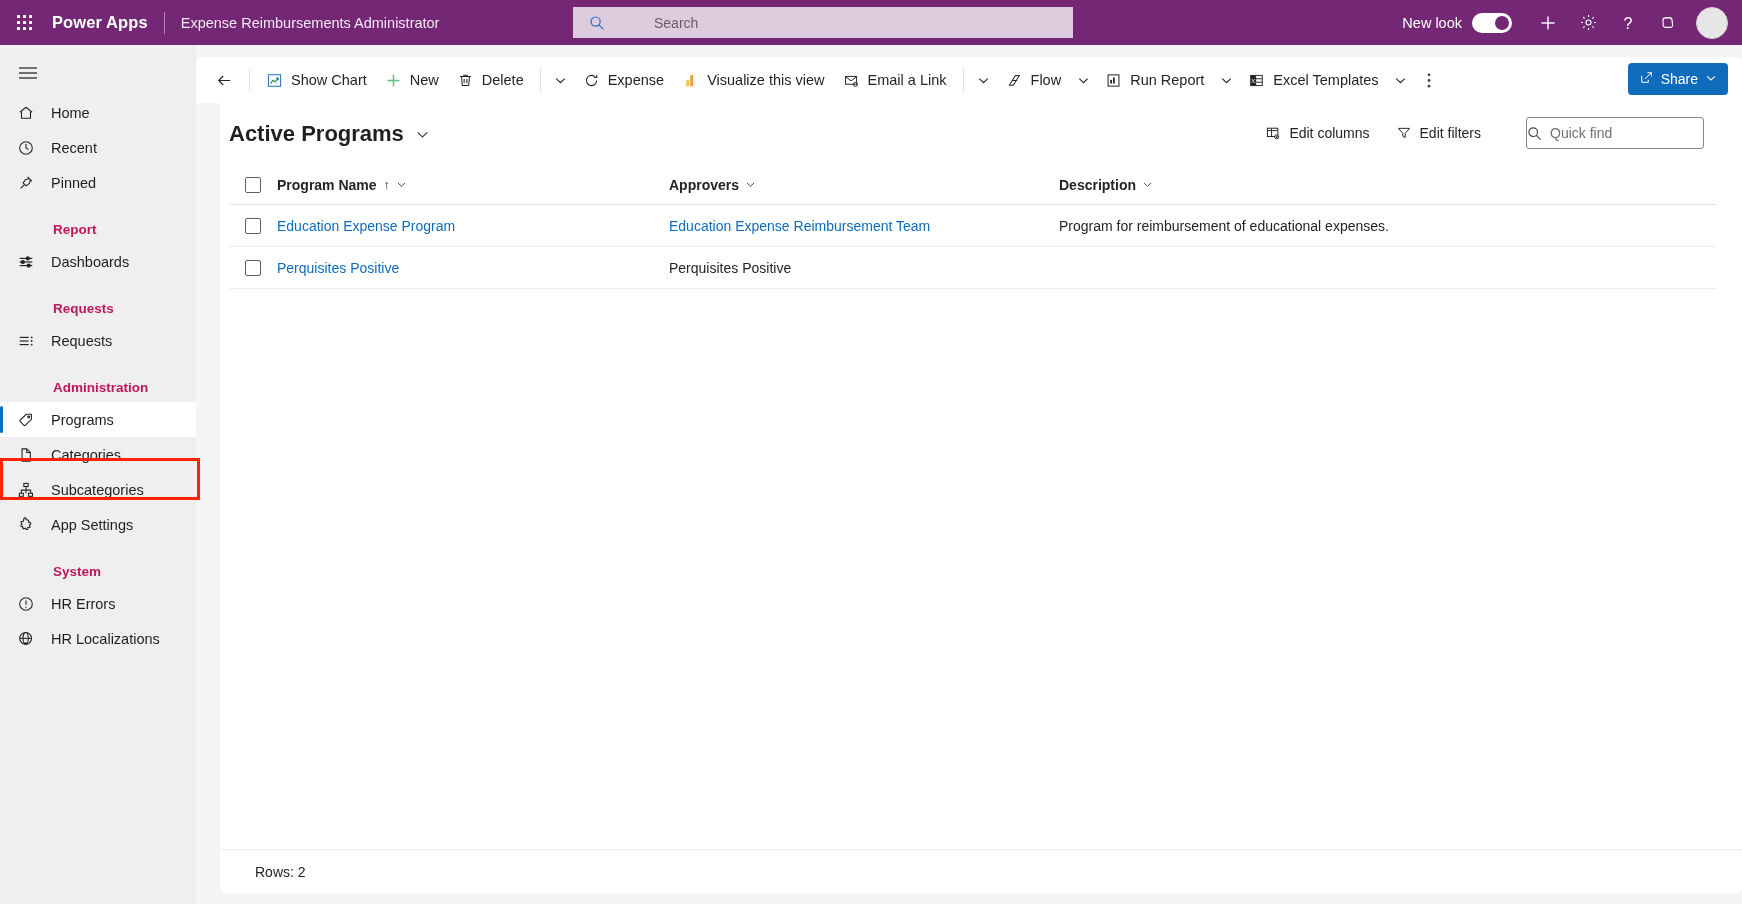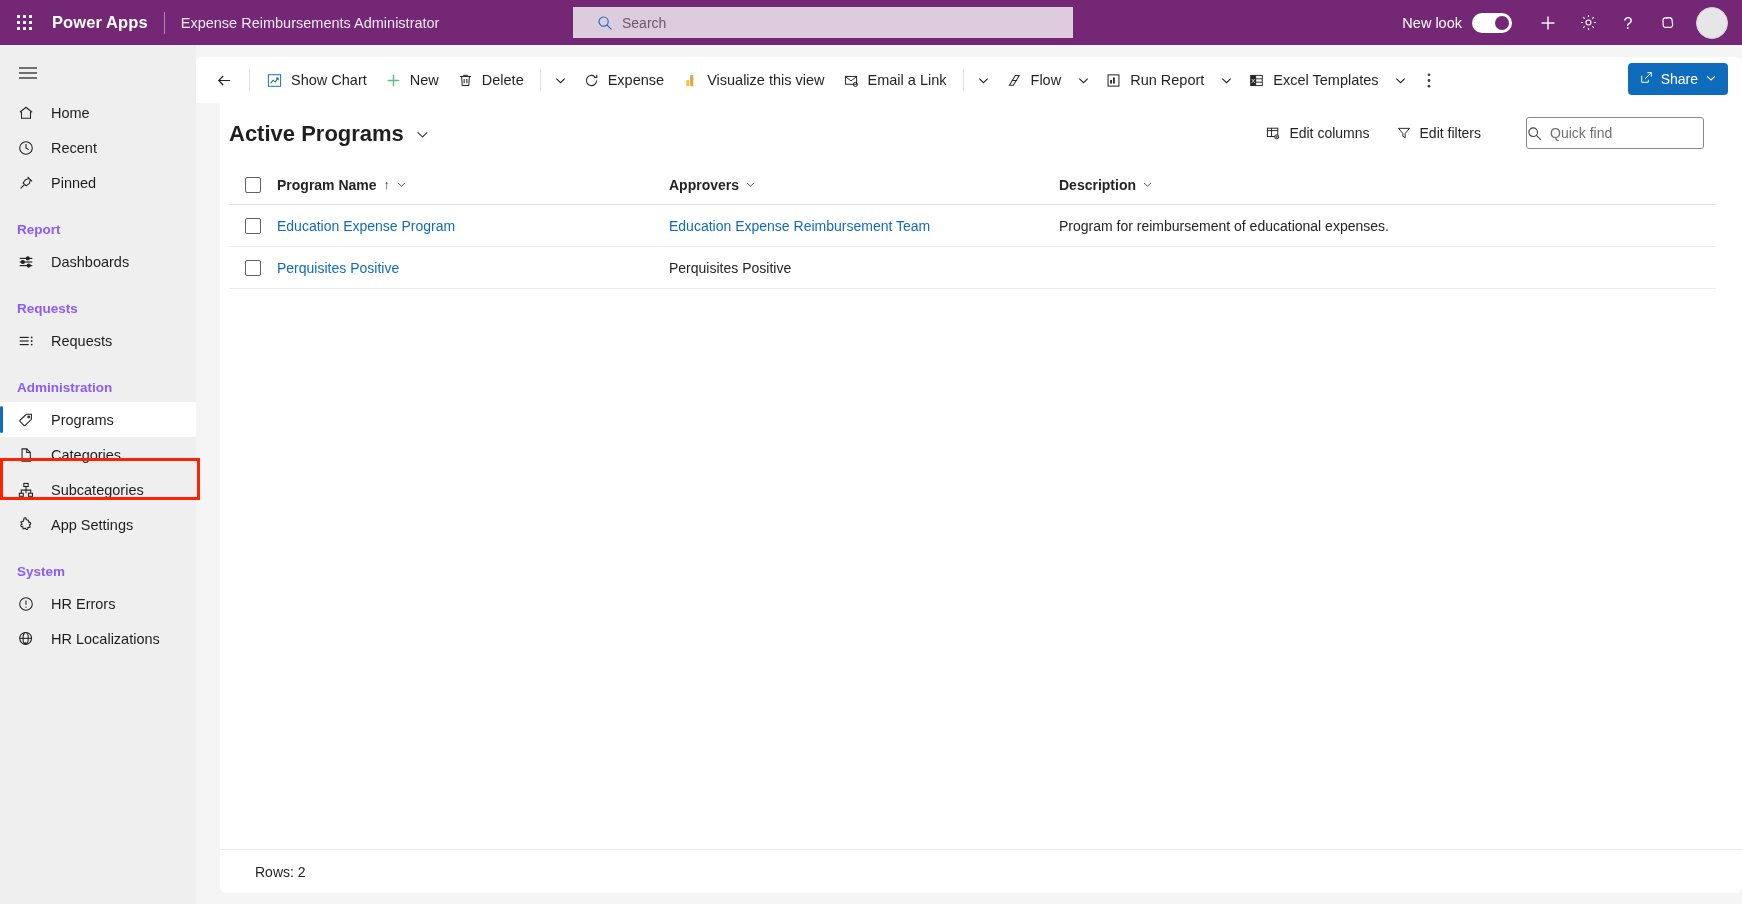--- a/index.html
+++ b/index.html
@@ -38,22 +38,23 @@
     width: 1px; height: 22px; background: rgba(255,255,255,.45);
     margin: 0 16px;
   }
   .app-name { font-size: 14.5px; color: #f3e8f3; white-space: nowrap; }
 
   .search-wrap {
     position: absolute; left: 573px; top: 7px;
     width: 500px; height: 31px;
     background: #ddccdd;
     display: flex; align-items: center;
-    padding: 0 24px;
+    padding: 0 16px;
     cursor: text;
+    gap: 40px;
   }
   .search-wrap .s-icon { margin-right: 9px; display:flex; }
   .search-input {
     border: 0; background: transparent; outline: none;
     font-family: "Liberation Sans", sans-serif;
     font-size: 14px; color: #4a3d4a; width: 100%;
   }
   .search-input::placeholder { color: #6b5a6b; opacity: 1; }
 
   .hdr-right {
@@ -109,22 +110,22 @@
   }
   .nav-item .ni-chevron { position: absolute; right: 22px; display: flex; }
   .nav-item.selected {
     background: #ffffff;
   }
   .nav-item.selected::before {
     content: ""; position: absolute; left: 0; top: 4px;
     width: 3px; height: 27px; background: #0f6cbd; border-radius: 2px;
   }
   .nav-group-title {
-    font-size: 13.5px; font-weight: bold; color: #8b5cf6;
-    padding-left: 17px; margin-top: 22px; margin-bottom: 7px;
+    font-size: 13.5px; font-weight: bold; color: #be185d;
+    padding-left: 17px; margin-top: 22px; margin-bottom: 7px; margin-left: 36px;
   }
   .red-outline {
     position: absolute; left: 0px; top: 413px;
     width: 200px; height: 42px;
     border: 3px solid #ff2200;
     pointer-events: none; z-index: 6;
   }
 
   
   .main {

